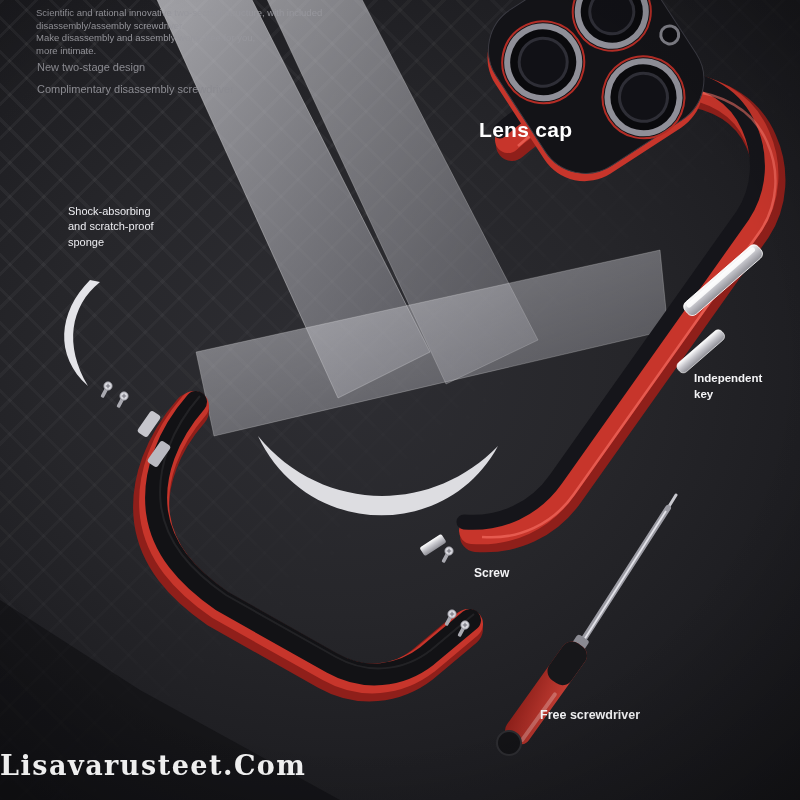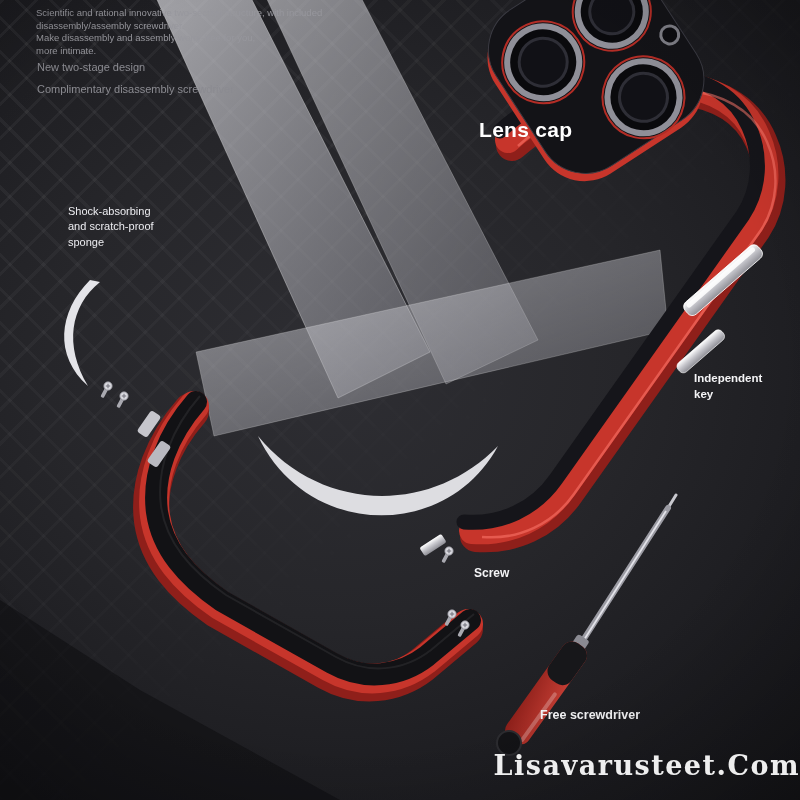--- a/index.html
+++ b/index.html
@@ -25,21 +25,21 @@
   .txt{position:absolute;white-space:pre-line;}
   .intro{left:36px;top:7px;width:348px;font-size:9.5px;line-height:1.32;color:#97979d;}
   .feature-1{left:37px;top:61px;font-size:11px;color:#8b8b91;}
   .feature-2{left:37px;top:83px;font-size:11px;color:#8b8b91;}
   .lens-cap-label{left:479px;top:118px;font-size:21px;font-weight:bold;color:#ffffff;letter-spacing:0.3px;}
   .sponge-label{left:68px;top:204px;font-size:11px;line-height:1.4;color:#ececf0;}
   .key-label{left:694px;top:371px;font-size:11.5px;font-weight:bold;line-height:1.35;color:#f4f4f6;}
   .screw-label{left:474px;top:566px;font-size:12px;font-weight:bold;color:#f4f4f6;}
   .screwdriver-label{left:540px;top:708px;font-size:12.5px;font-weight:bold;color:#f4f4f6;}
   .watermark{
-    left:0;right:0;top:750px;text-align:right;
+    left:0;right:0;top:750px;text-align:left;
     font-family:"DejaVu Serif", serif;font-size:27px;font-weight:600;
     letter-spacing:1.5px;color:rgba(255,255,255,0.93);
   }
 </style>
 </head>
 <body>
 
 <div class="stage">
 
   <div class="weave"></div>

